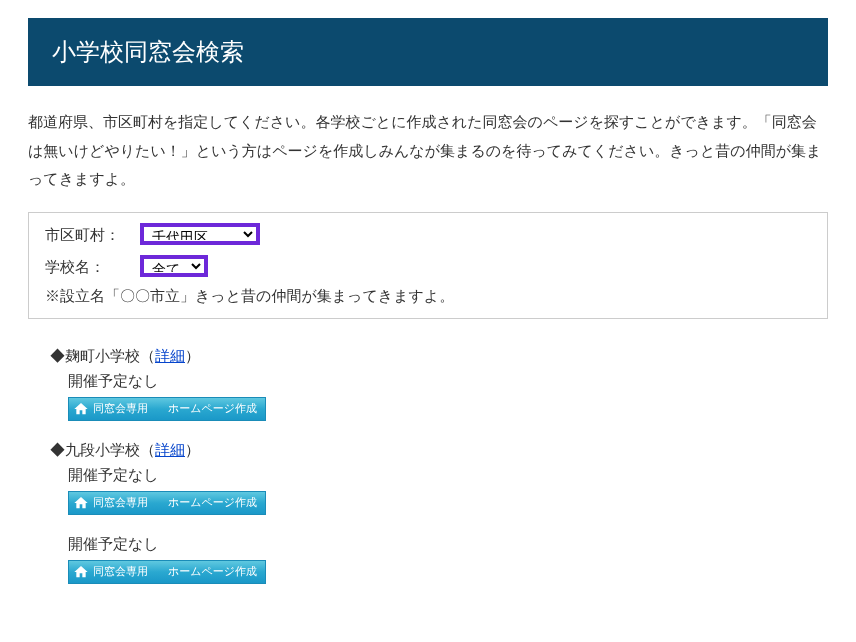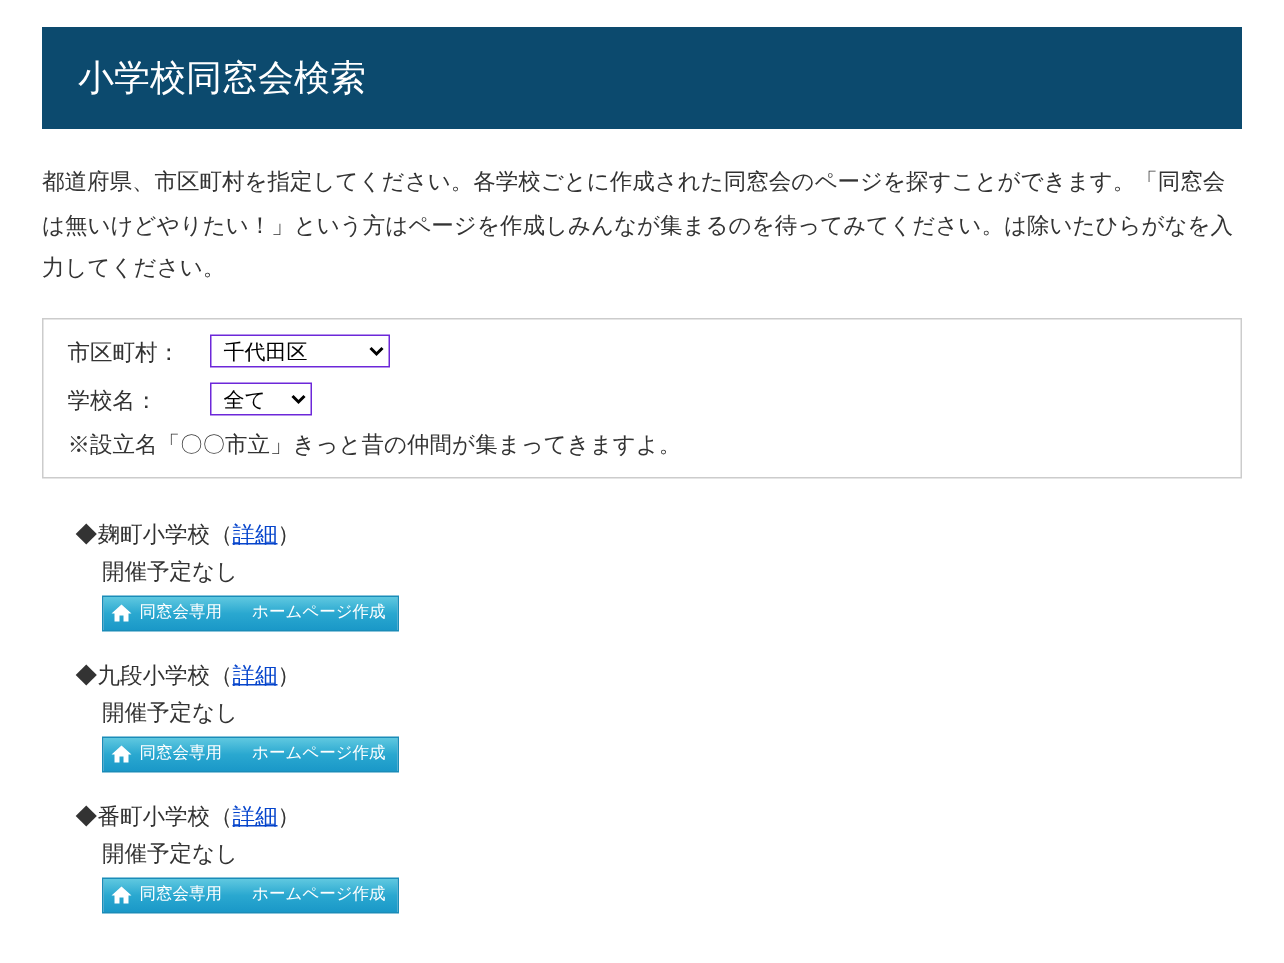--- a/index.html
+++ b/index.html
@@ -35,21 +35,21 @@
       align-items: flex-end;
       margin-bottom: 10px;
     }
     .form-row label {
       width: 95px;
       flex-shrink: 0;
     }
     .form-row select {
       font-size: 14px;
       padding: 1px 4px;
-      border: 1px solid #6d28d9;
+      border: 4px solid #6d28d9;
       background: #fff;
       height: 22px;
     }
     .select-ward { width: 120px; }
     .select-school { width: 68px; }
     .note {
       margin-top: 4px;
     }
     .results {
       margin: 0 28px 20px 50px;
@@ -98,21 +98,21 @@
     }
     .create-btn .btn-text span { white-space: nowrap; }
   </style>
 </head>
 <body>
 
 <div class="page-header">
   <h1>小学校同窓会検索</h1>
 </div>
 
-<p class="description">都道府県、市区町村を指定してください。各学校ごとに作成された同窓会のページを探すことができます。「同窓会は無いけどやりたい！」という方はページを作成しみんなが集まるのを待ってみてください。は除いたひらがなを入力してください。</p>
+<p class="description">都道府県、市区町村を指定してください。各学校ごとに作成された同窓会のページを探すことができます。「同窓会は無いけどやりたい！」という方はページを作成しみんなが集まるのを待ってみてください。きっと昔の仲間が集まってきますよ。</p>
 
 <div class="search-form">
   <div class="form-row">
     <label>市区町村：</label>
     <select class="select-ward">
       <option selected="">千代田区</option>
     </select>
   </div>
   <div class="form-row">
     <label>学校名：</label>
@@ -155,23 +155,20 @@
           </svg>
       </span>
       <span class="btn-text">
         <span>同窓会専用</span>
         <span>ホームページ作成</span>
       </span>
     </a>
   </div>
 
   <div class="school-item">
-    <div class="school-name-line">
-      <span class="diamond">◆</span><span>番町小学校</span><span class="paren">（</span><a class="detail-link">詳細</a><span class="paren">）</span>
-    </div>
     <div class="status">開催予定なし</div>
     <a class="create-btn">
       <span class="home-icon">
         <svg viewBox="0 0 24 24" fill="#fff">
             <path d="M12 3 L2 12 H5 V20 H10 V14 H14 V20 H19 V12 H22 Z"></path>
           </svg>
       </span>
       <span class="btn-text">
         <span>同窓会専用</span>
         <span>ホームページ作成</span>

